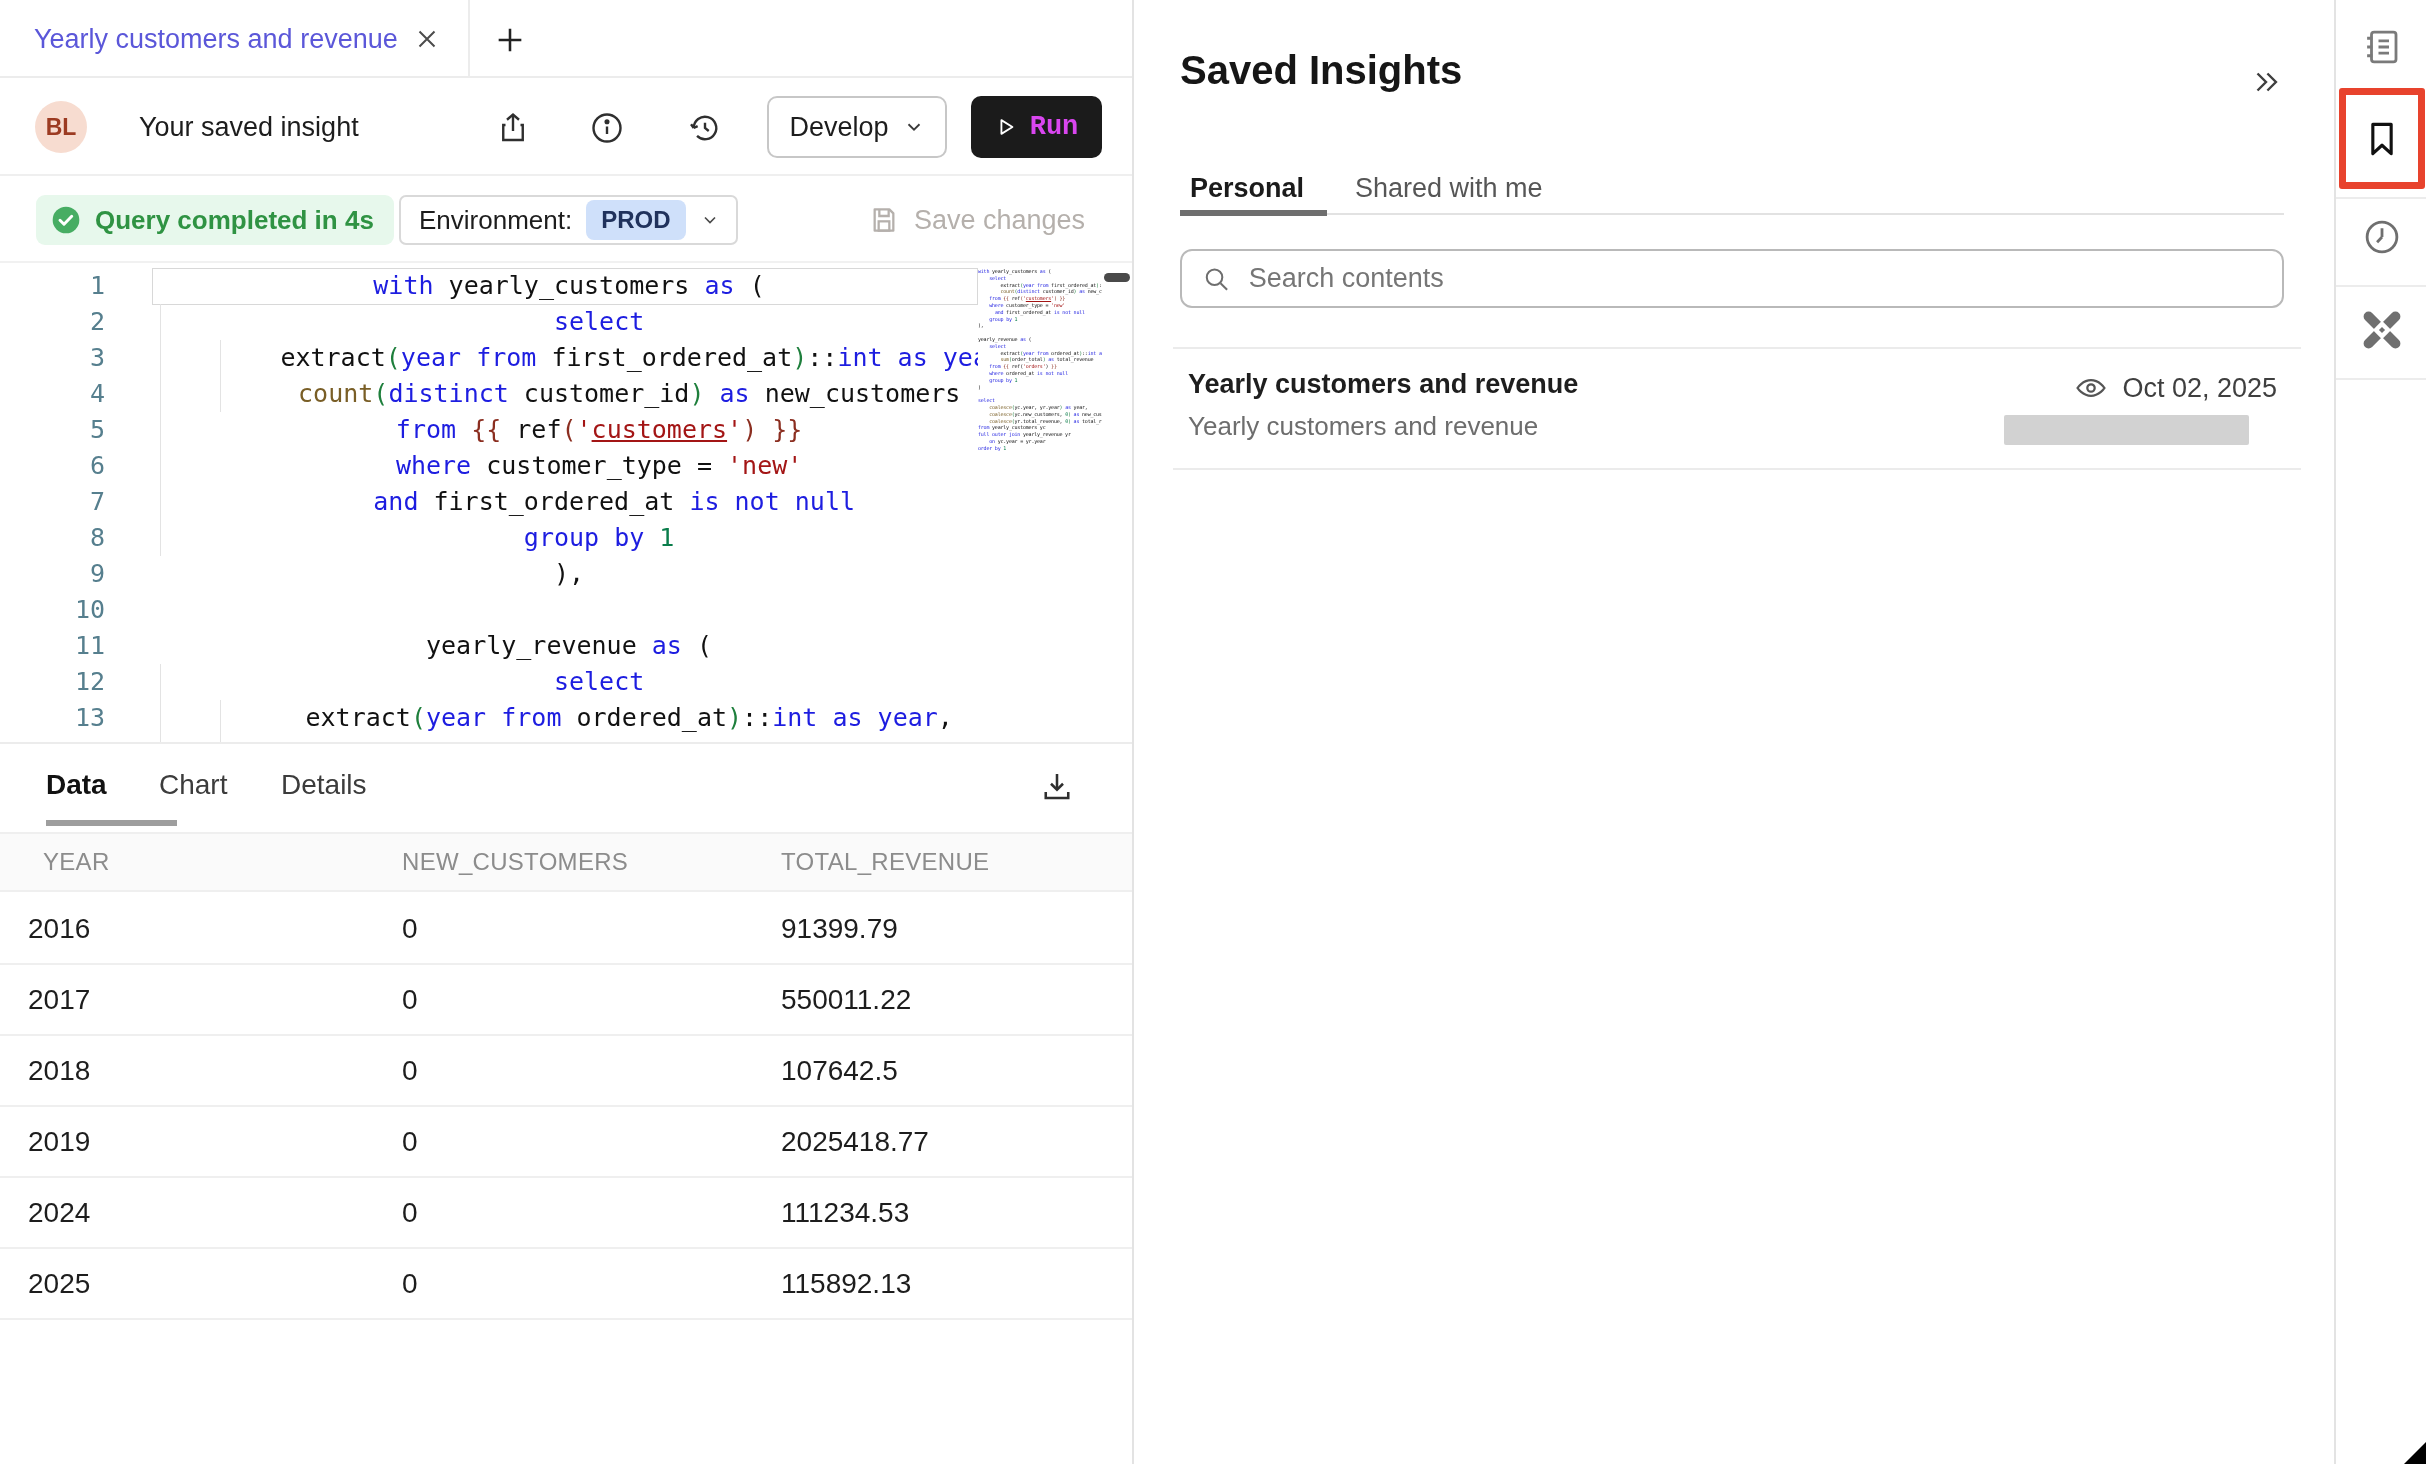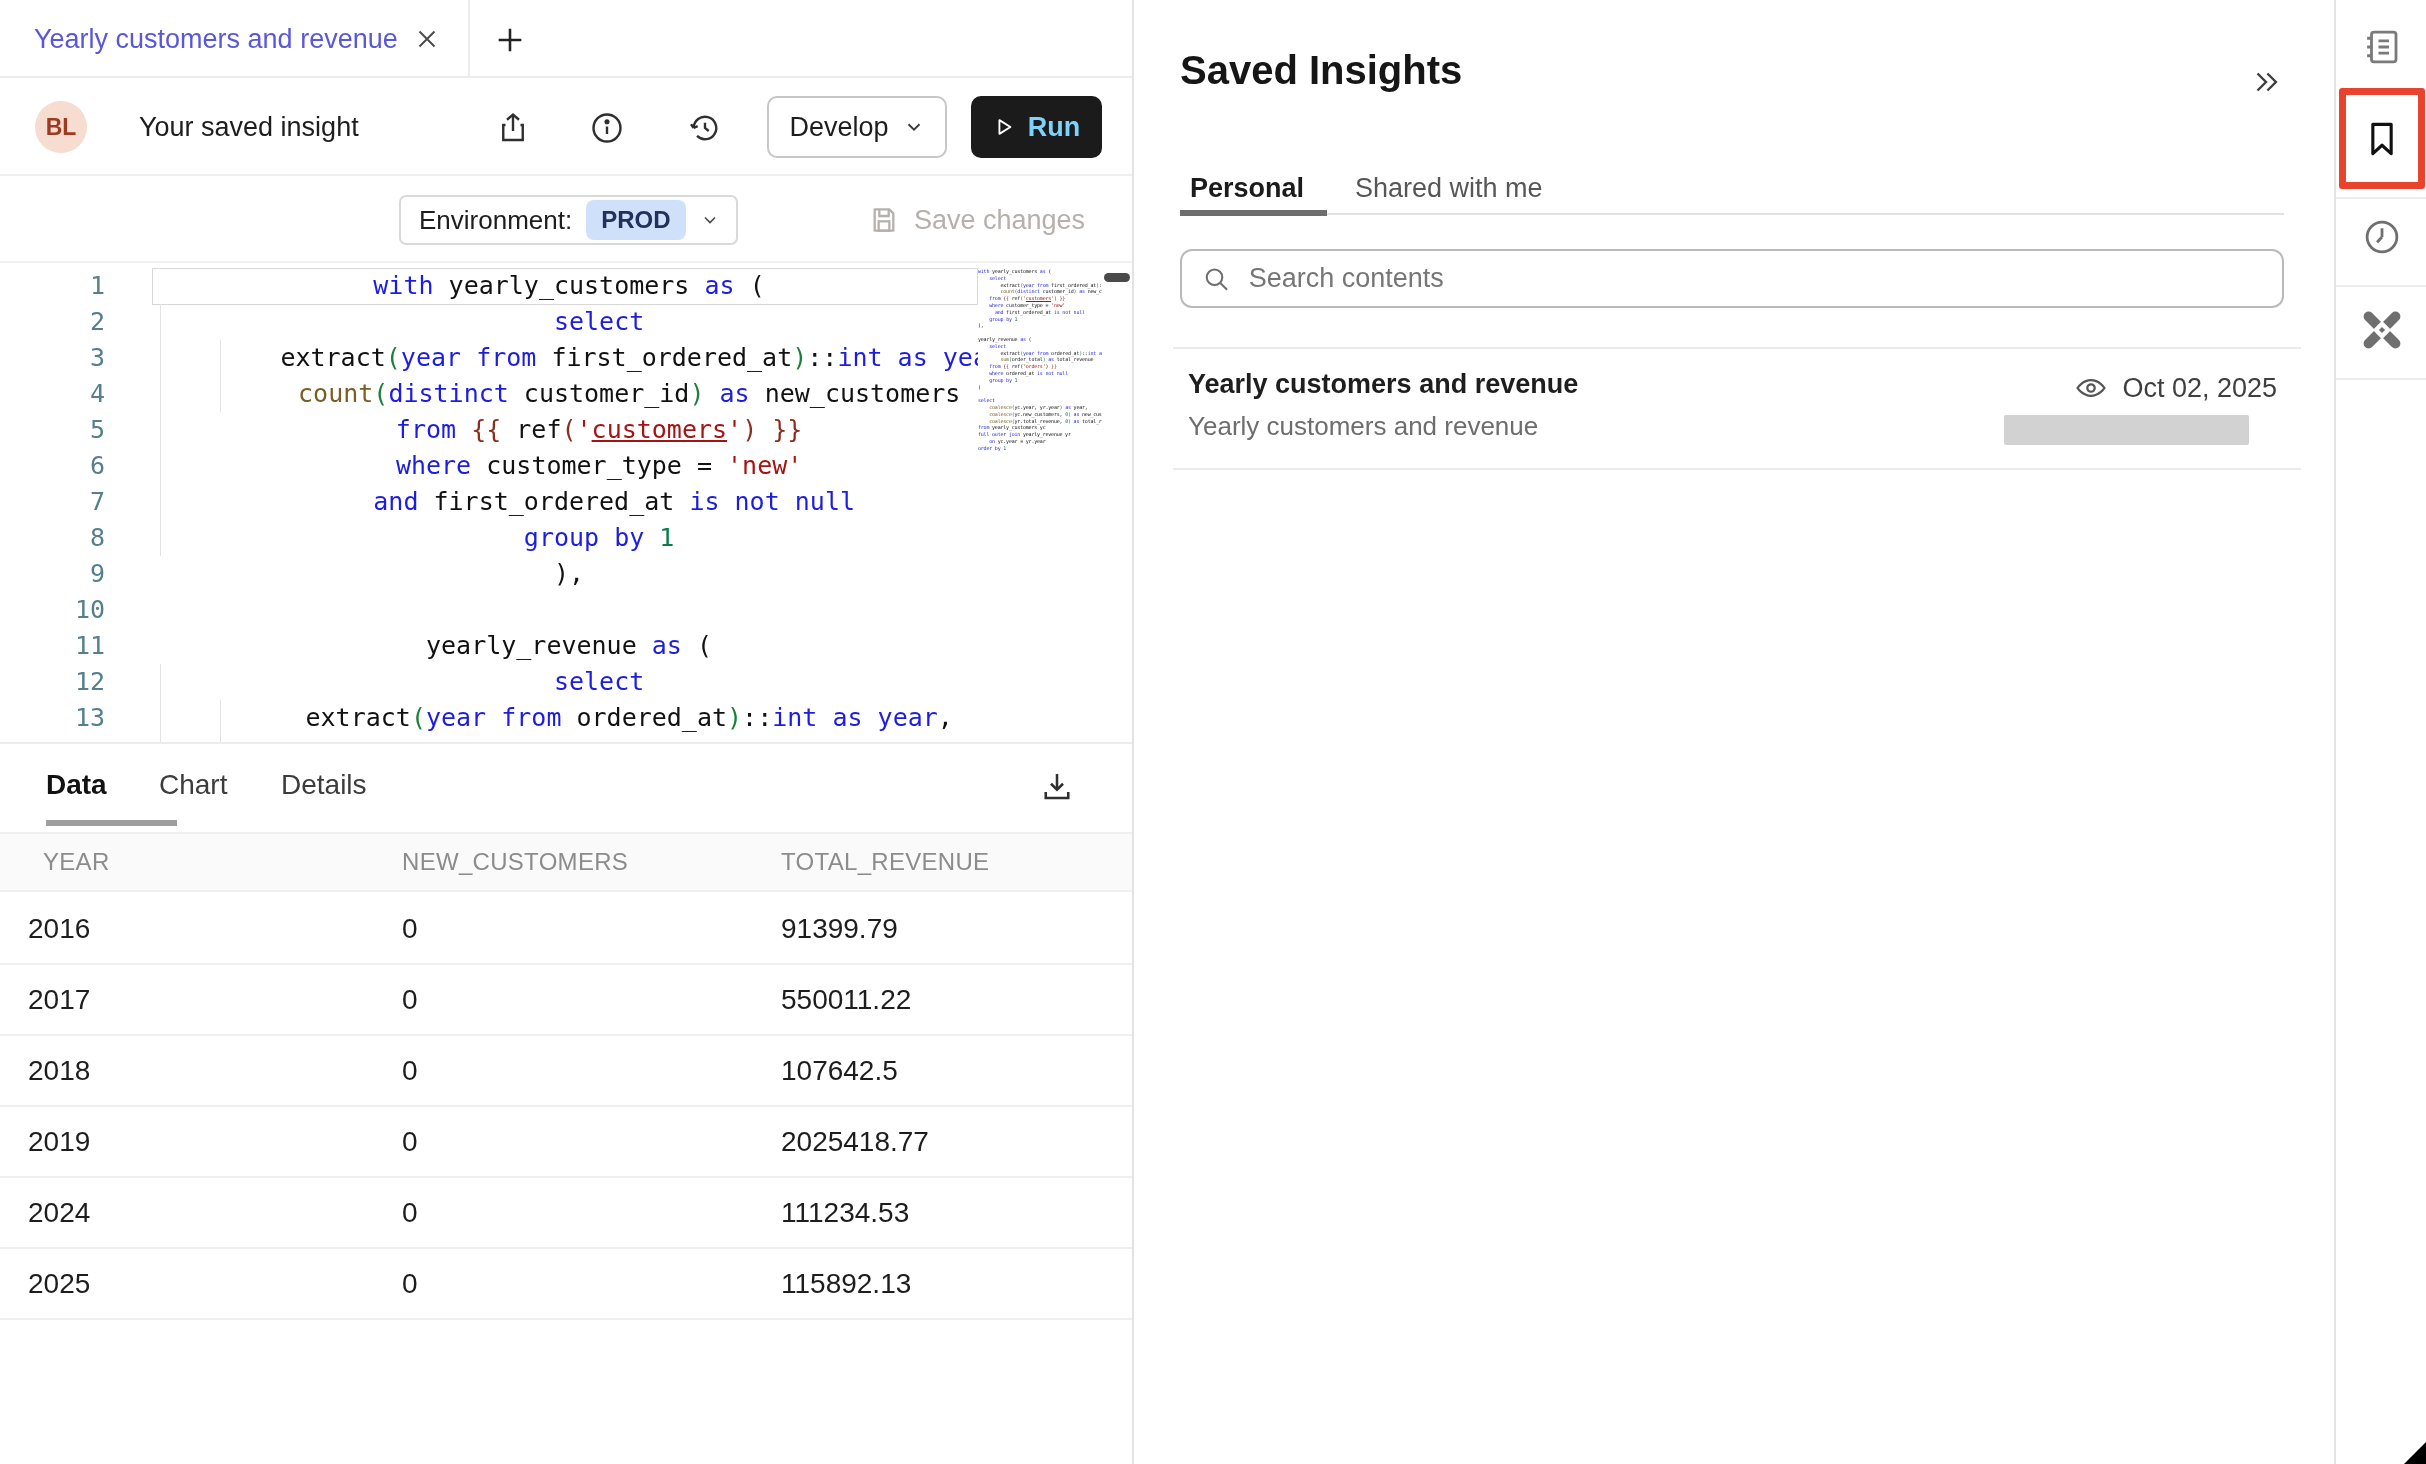--- a/index.html
+++ b/index.html
@@ -13,21 +13,21 @@
   .tab { position:absolute; left:0; top:0; height:78px; width:470px; border-right:2px solid #ececec; display:flex; align-items:center; padding:0 26px 0 34px; }
   .tab-label { color:var(--accent,#5b57d9); font-size:27px; flex:1; white-space:nowrap; }
   .icon-btn { display:flex; align-items:center; justify-content:center; cursor:pointer; background:none; border:none; }
   .plus-btn { position:absolute; left:490px; top:20px; width:40px; height:40px; }
 
   .toolbar { position:absolute; left:0; top:78px; width:1133px; height:98px; border-bottom:2px solid #efefef; background:#fff; }
   .avatar { position:absolute; left:35px; top:23px; width:52px; height:52px; border-radius:50%; background:#f7dcd0; color:#9c3b22; font-weight:bold; font-size:23px; display:flex; align-items:center; justify-content:center; }
   .doc-title { position:absolute; left:107px; top:0; height:98px; display:flex; align-items:center; font-size:27px; color:#1d1d1d;margin-left:32px; }
   .tb-icon { position:absolute; top:32px; width:36px; height:36px; color:#2f2f2f; }
   .btn-develop { position:absolute; left:767px; top:18px; width:180px; height:62px; border:2px solid #c7c7c7; border-radius:10px; background:#fff; display:flex; align-items:center; justify-content:center; gap:14px; font-size:27px; color:#1d1d1d; }
-  .btn-run { position:absolute; left:971px; top:18px; width:131px; height:62px; border:none; border-radius:10px; background:var(--run-bg,#1b1b1b); color:#7dd3fc; display:flex; align-items:center; justify-content:center; gap:13px; font-size:27px; font-weight:600; }
+  .btn-run { position:absolute; left:971px; top:18px; width:131px; height:62px; border:none; border-radius:10px; background:var(--run-bg,#1b1b1b); color:#d946ef; display:flex; align-items:center; justify-content:center; gap:13px; font-size:27px; font-weight:600;font-family:Liberation Mono, monospace; }
 
   .status-row { position:absolute; left:0; top:176px; width:1133px; height:87px; border-bottom:2px solid #f1f1f1; background:#fff; }
   .pill-status { position:absolute; left:36px; top:19px; height:50px; border-radius:9px; background:var(--ok-bg,#e7f8ec); display:flex; align-items:center; gap:13px; padding:0 20px 0 14px; color:var(--ok-fg,#2f9343); font-size:26px; font-weight:600; }
   .env-box { position:absolute; left:399px; top:19px; height:50px; border:2px solid #d9d9d9; border-radius:7px; background:#fff; display:flex; align-items:center; gap:14px; padding:0 16px 0 18px; font-size:26px; color:#1d1d1d; }
   .env-pill { background:var(--env-bg,#cfe0fa); color:var(--env-fg,#20325c); font-weight:600; border-radius:8px; padding:6px 15px; font-size:24px; }
   .save-btn { position:absolute; left:868px; top:19px; height:50px; display:flex; align-items:center; gap:14px; color:#b5b0ac; font-size:27px; background:none; border:none; }
 
   
   .editor { position:absolute; left:0; top:263px; width:1133px; height:479px; background:#fff; overflow:hidden; font-family:"DejaVu Sans Mono", monospace; }
   .gutter { position:absolute; left:0; top:5px; width:105px; text-align:right; }
@@ -135,20 +135,27 @@
     </button>
     <button class="btn-run">
       <svg width="22" height="22" viewBox="0 0 24 24" fill="none" stroke="#fff" stroke-width="2">
           <path d="M7 4.5l12 7.5-12 7.5z" stroke-linejoin="round"></path>
         </svg>
       <span>Run</span>
     </button>
   </div>
 
   <div class="status-row">
+    <div class="pill-status">
+      <svg width="32" height="32" viewBox="0 0 24 24">
+          <circle cx="12" cy="12" r="10" fill="#47ad63"></circle>
+          <path d="M7.5 12.2l3 3 5.8-6" fill="none" stroke="#fff" stroke-width="2.2" stroke-linecap="round" stroke-linejoin="round"></path>
+        </svg>
+      <span>Query completed in 4s</span>
+    </div>
     <div class="env-box">
       <span>Environment:</span>
       <span class="env-pill">PROD</span>
       <svg width="20" height="20" viewBox="0 0 24 24" fill="none" stroke="#4a4a4a" stroke-width="2">
           <path d="M6 9l6 6 6-6"></path>
         </svg>
     </div>
     <button class="save-btn">
       <svg width="32" height="32" viewBox="0 0 24 24" fill="none" stroke="#b5b0ac" stroke-width="1.7">
           <path d="M5 4h11l3 3v13H5z" stroke-linejoin="round"></path>

